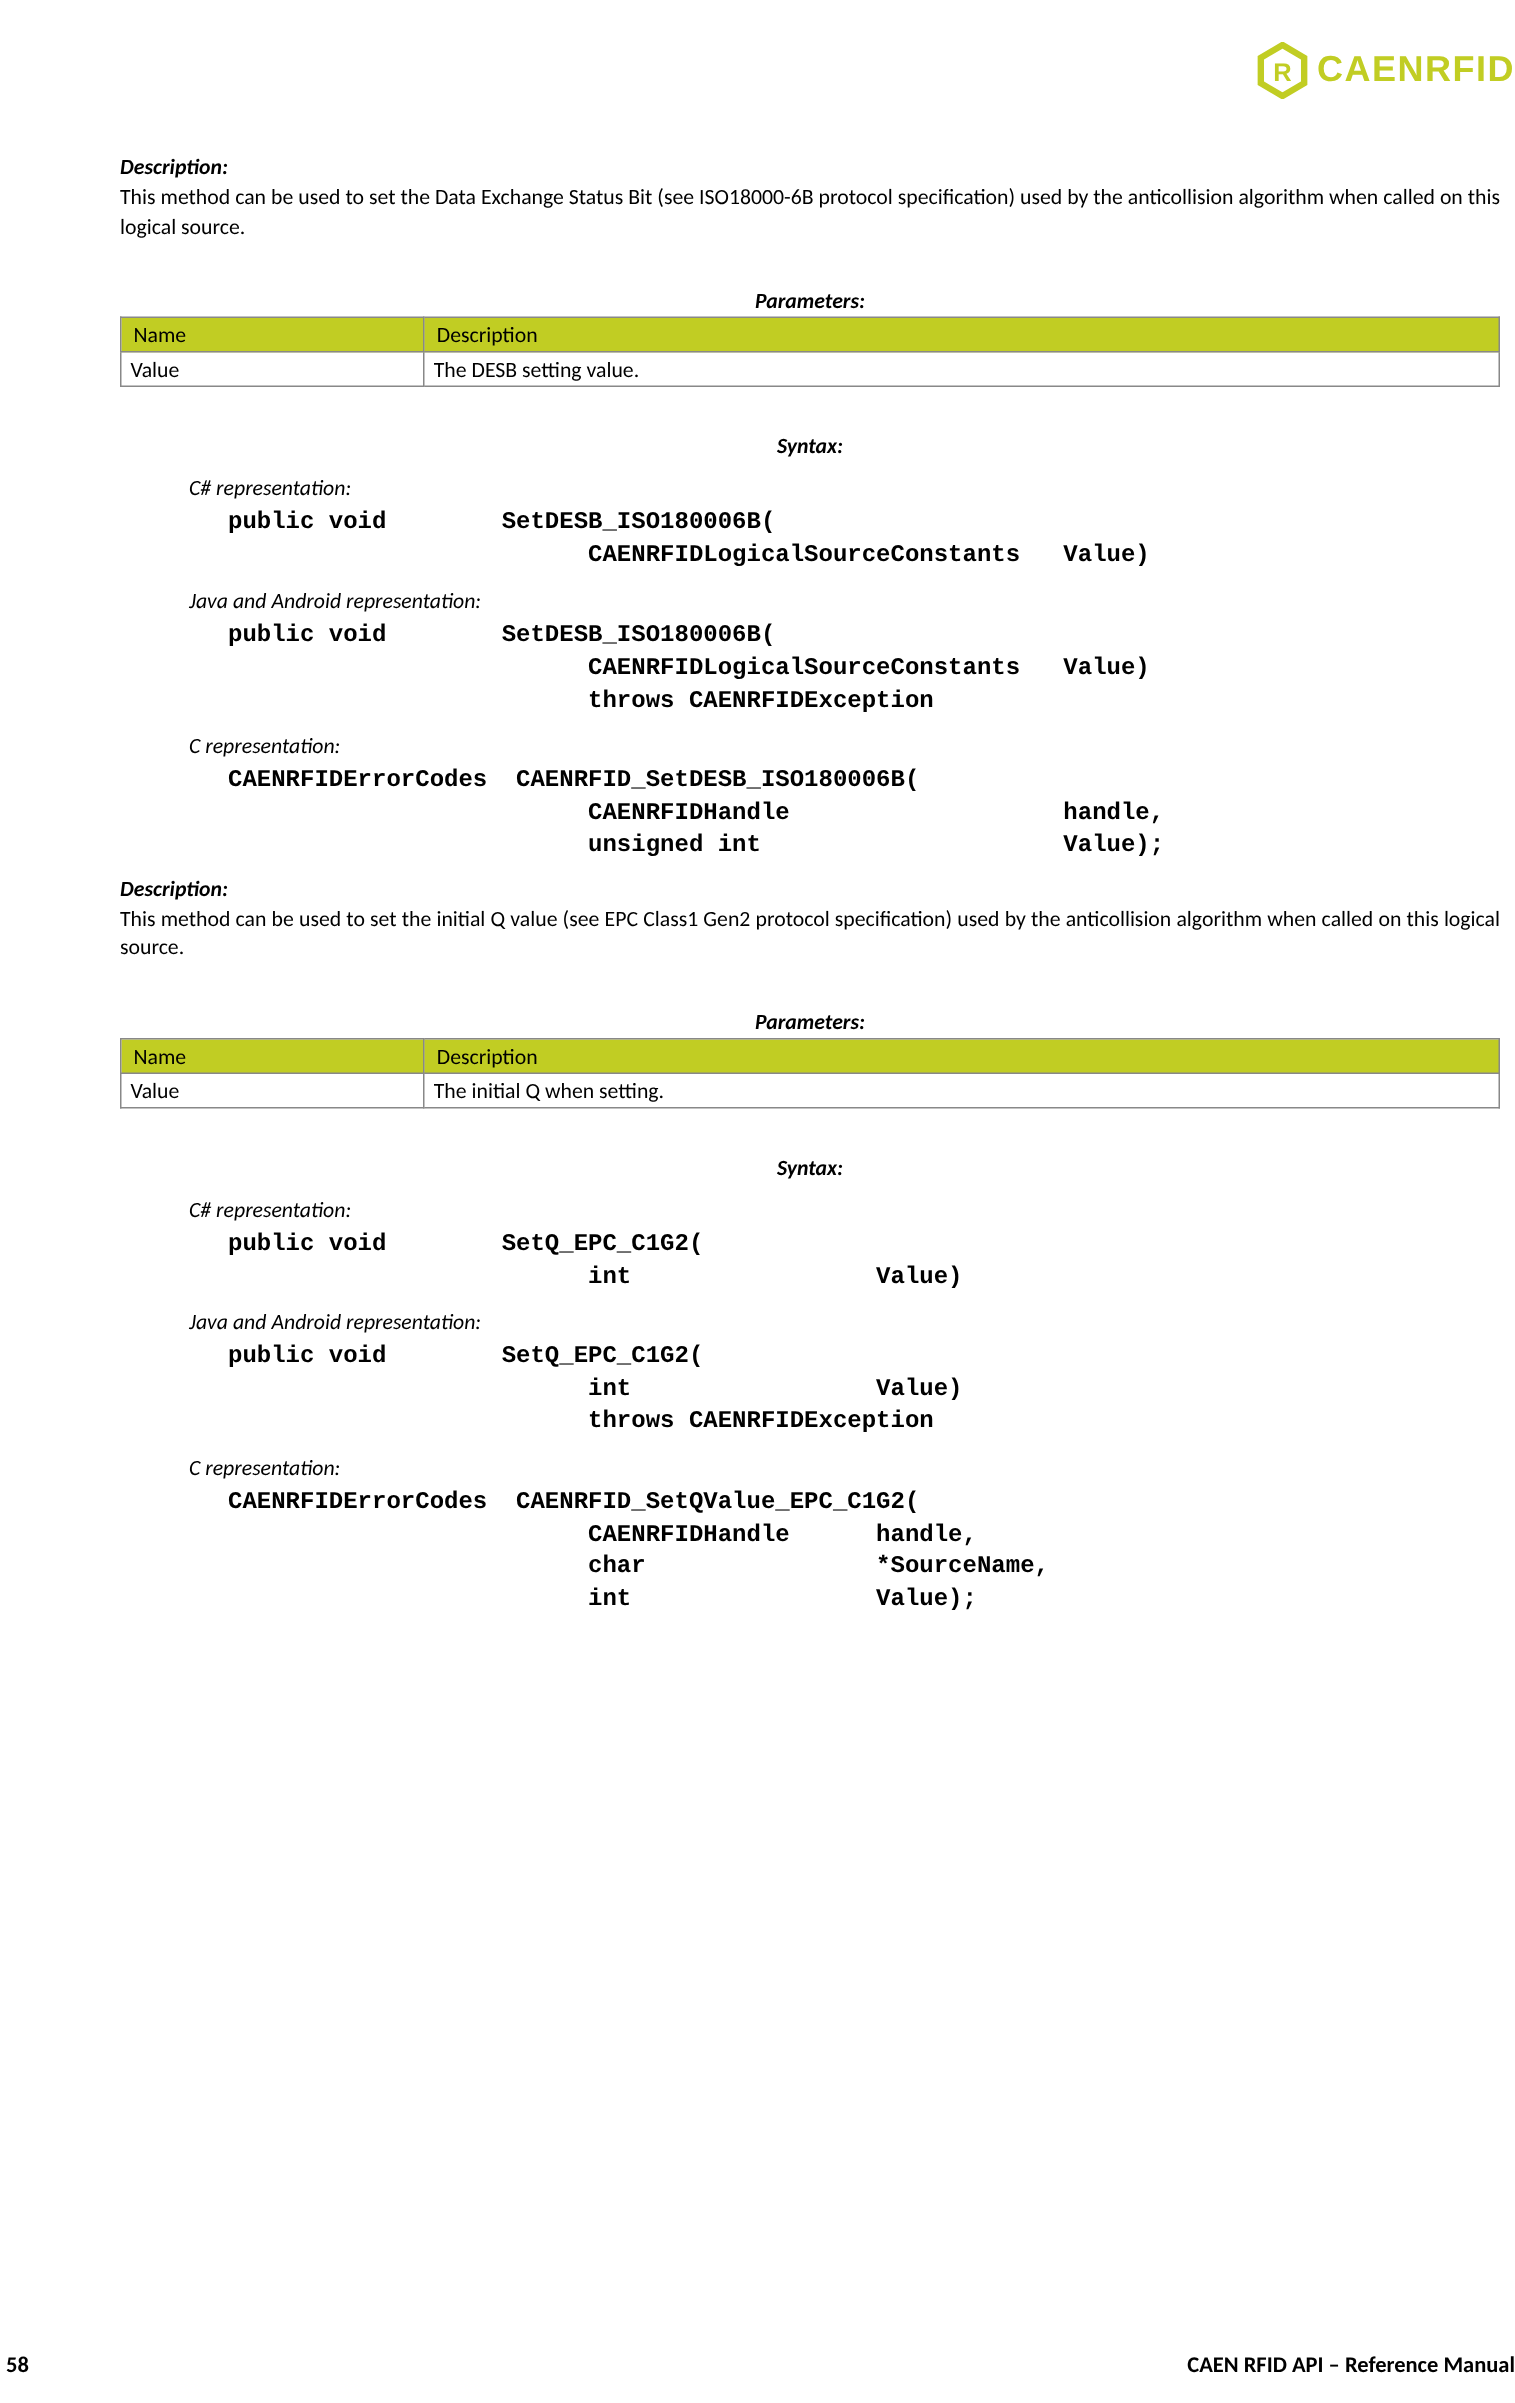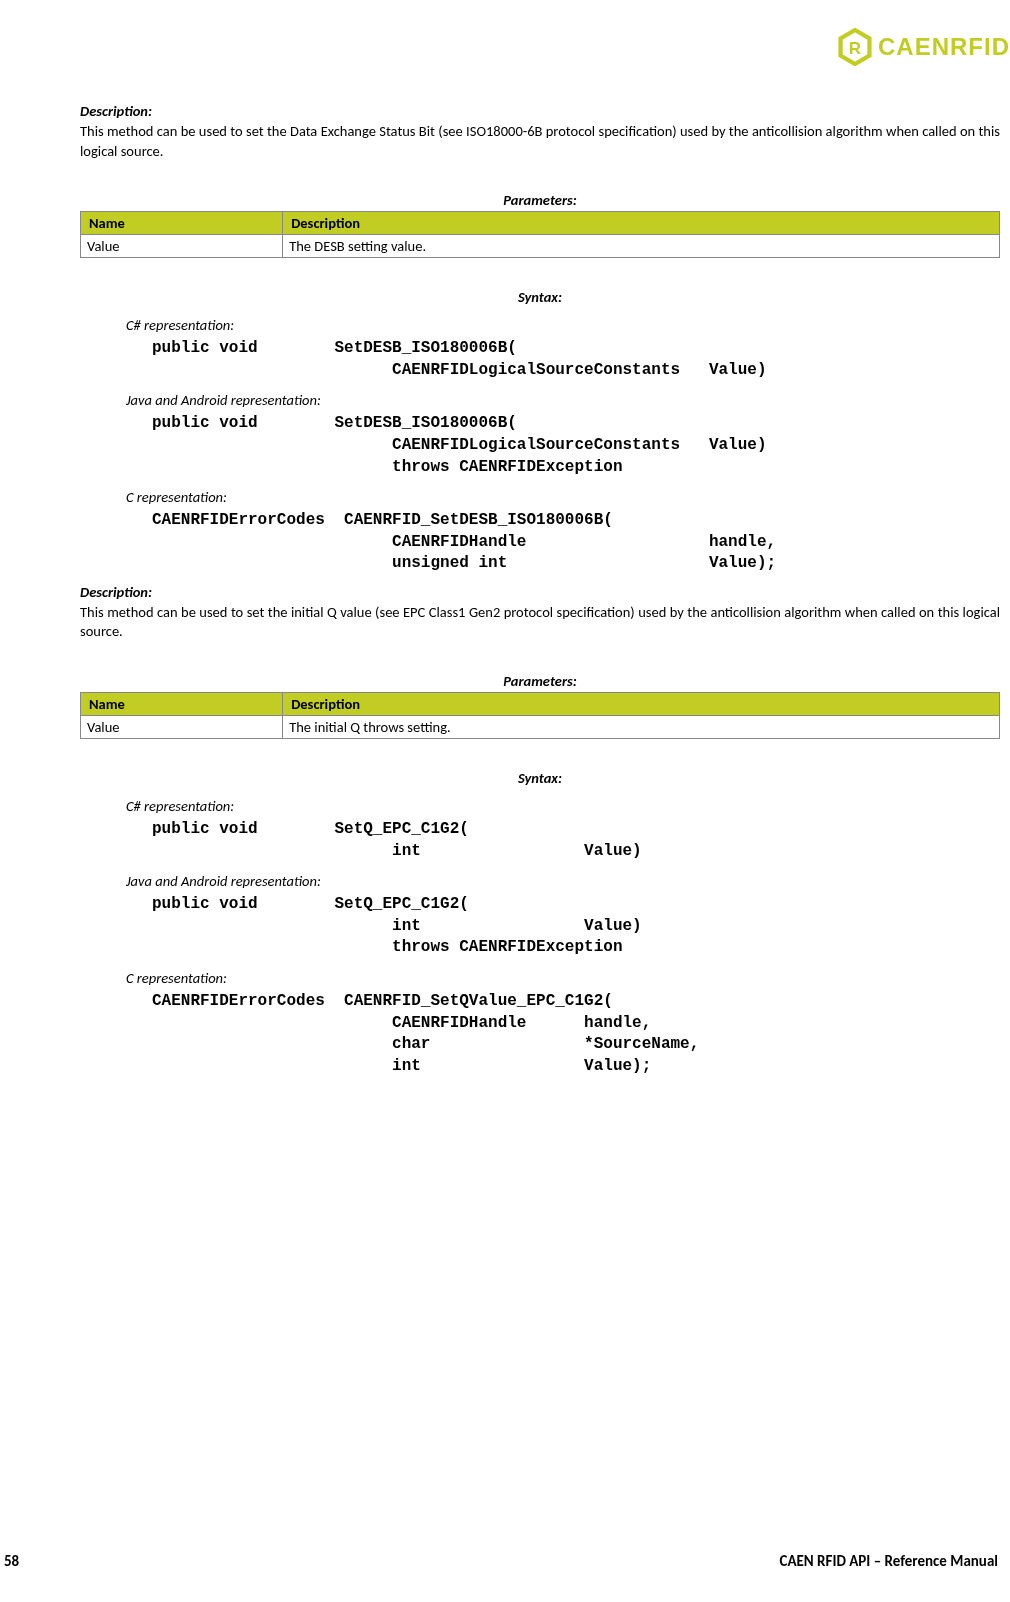--- a/index.html
+++ b/index.html
@@ -60,21 +60,21 @@
     margin: 0;
   }
   table.param {
     border-collapse: collapse;
     width: 100%;
     margin-top: 2px;
   }
   table.param th {
     background: #c1cd23;
     text-align: left;
-    font-weight: 700;
+    font-weight: 400;
     padding: 2px 8px;
     border: 1px solid #888;
   }
   table.param td {
     padding: 2px 6px;
     border: 1px solid #888;
     background: #fff;
   }
   .col-name { width: 22%; }
   .syntax-block { margin-left: 46px; }
@@ -85,31 +85,31 @@
   pre.code {
     font-family: "Courier New", monospace;
     font-size: 16px;
     margin: 4px 0 4px 26px;
     white-space: pre;
     line-height: 1.35;
     font-weight: bold;
   }
   .footer {
     position: absolute;
-    bottom: 32px;
+    bottom: 16px;
     left: 0;
     right: 0;
     display: flex;
     justify-content: space-between;
     align-items: flex-end;
     font-weight: 700;
     margin-top: 48px;
   }
   .footer .pageno { font-size: 15px; padding-left: 4px;}
-  .footer .manual { font-size: 15px; padding-right: 12px; }
+  .footer .manual { font-size: 15px; padding-right: 0; }
 </style>
 </head>
 <body>
 
 <div class="page">
 
   <div class="logo">
     <svg class="logo-hex" viewBox="0 0 40 44">
       <polygon points="20,2 37,12 37,32 20,42 3,32 3,12" fill="none" stroke="#c1cd23" stroke-width="5"></polygon>
       <text x="20" y="30" text-anchor="middle" font-family="Arial" font-weight="900" font-size="20" fill="#c1cd23">R</text>
@@ -156,21 +156,21 @@
 
     <div class="label label-top">Parameters:</div>
     <table class="param">
       <tbody>
           <tr>
         <th class="col-name">Name</th>
         <th>Description</th>
       </tr>
       <tr>
         <td>Value</td>
-        <td>The initial Q throws setting.</td>
+        <td>The initial Q when setting.</td>
       </tr>
     </tbody>
       </table>
 
     <div class="label label-top">Syntax:</div>
     <div class="syntax-block">
       <div class="rep-label">C# representation:</div>
       <pre class="code">public void        SetQ_EPC_C1G2(
                          int                 Value)</pre>
       <div class="rep-label">Java and Android representation:</div>

